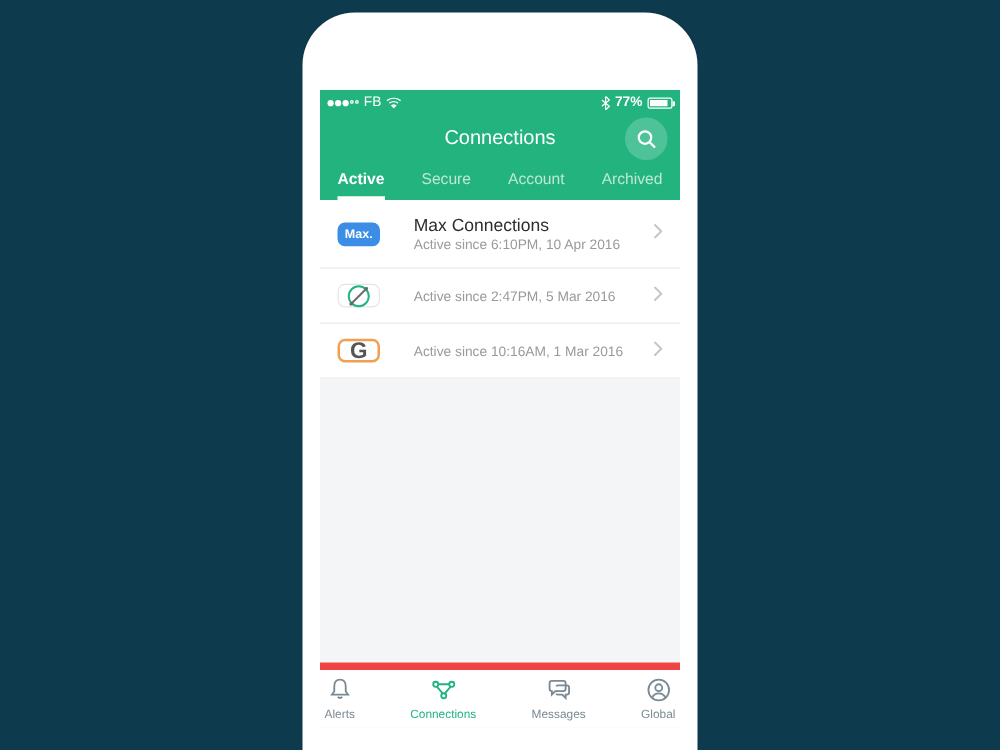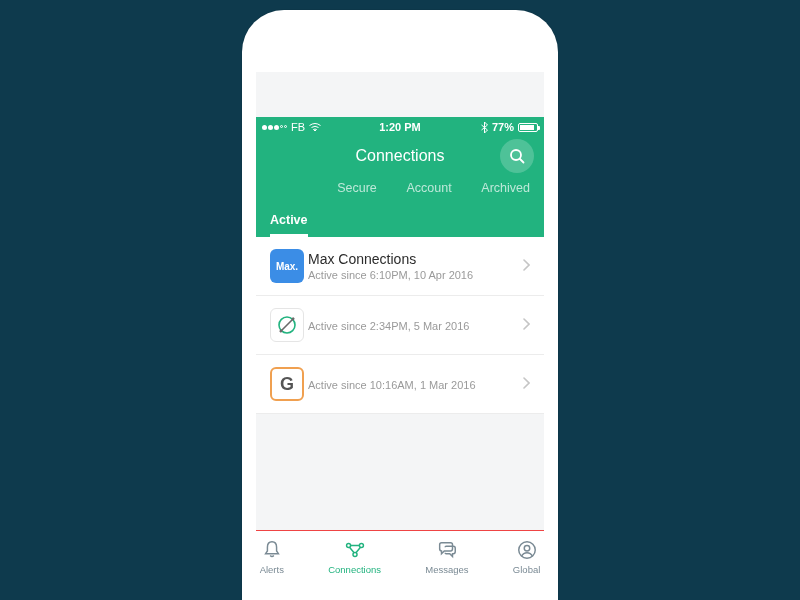--- a/index.html
+++ b/index.html
@@ -29,21 +29,20 @@
   
   .status-bar {
     height: 20px;
     background: #22b37f;
     color: #ffffff;
     display: flex;
     align-items: center;
     font-size: 11px;
     padding: 0 6px;
     position: relative;
-    margin-top: 45px;
   }
   .status-left { display: flex; align-items: center; gap: 4px; }
   .dots { display: flex; gap: 1px; }
   .dots span { width:5px; height:5px; border-radius:50%; background:#fff; display:block; }
   .dots span.empty { background:transparent; border:1px solid #fff; width:3px; height:3px; }
   .status-center { position:absolute; left:0; right:0; text-align:center; font-weight:600; font-size:11px; }
   .status-right { margin-left:auto; display:flex; align-items:center; gap:4px; font-size:11px;font-weight:bold; }
   .battery {
     width: 20px; height: 9px;
     border: 1px solid #fff; border-radius: 2px;
@@ -83,21 +82,20 @@
   .tab {
     font-size:12.5px;
     color: rgba(255,255,255,0.7);
     padding: 6px 0 10px 0;
     position:relative;
     cursor:pointer;
   }
   .tab.active {
     color:#fff;
     font-weight:600;
-    margin-top:32px;
   }
   .tab.active::after {
     content:"";
     position:absolute;
     left:0; right:0; bottom:0;
     height:3px;
     background:#fff;
   }
   
   .list {
@@ -106,41 +104,41 @@
   }
   .row {
     display:flex;
     align-items:center;
     padding:12px 14px;
     border-bottom:1px solid #ececec;
     position:relative;
     cursor:pointer;
   }
   .row .avatar {
-    width:34px; height:34px; border-radius:6px;
-    margin-right:4px;
+    width:34px; height:19px; border-radius:6px;
+    margin-right:27px;
     display:flex; align-items:center; justify-content:center;
     font-size:14px; font-weight:700;
     flex-shrink:0;
   }
   .avatar.max { background:#3b8de6; color:#fff; font-size:10px; }
   .avatar.globe { background:#fff; border:1px solid #e5e5e5; }
   .avatar.g { background:#fff; border:1px solid #f0a050; color:#555; font-size:18px; border-width:2px; }
   .row .info .title { font-size:14px; color:#2c2c2c; }
   .row .info .sub { font-size:11px; color:#9a9a9a; margin-top:2px; }
   .chevron {
     position:absolute; right:14px; top:50%; transform:translateY(-50%);
     color:#c5c5c5;
   }
   .content-spacer { flex:1; background:#f4f5f6; }
   
   .bottom-nav {
     height:52px;
     background:#ffffff;
-    border-top:1px solid #ef4444;
+    border-top:6px solid #ef4444;
     display:flex;
     justify-content:space-around;
     align-items:center;
     gap:37px;
   }
   .nav-item {
     display:flex; flex-direction:column; align-items:center;
     font-size:9.5px;
     color:#7a8a94;
     gap:3px;
@@ -162,21 +160,20 @@
             <span></span>
             <span></span>
             <span class="empty"></span>
             <span class="empty"></span>
         </div>
         <span>FB</span>
         <svg width="12" height="9" viewBox="0 0 12 9">
             <path d="M6 8 L4.5 6.5 Q6 5.5 7.5 6.5 Z M2.5 4.5 Q6 2 9.5 4.5 M0.5 2.5 Q6 -1.5 11.5 2.5" stroke="#fff" stroke-width="1" fill="none"></path>
           </svg>
       </div>
-      <div class="status-center">1:20 PM</div>
       <div class="status-right">
         <svg width="7" height="11" viewBox="0 0 7 11">
             <path d="M3.5 0 L3.5 11 L6.5 8 L0.5 3 M3.5 0 L6.5 3 L0.5 8" stroke="#fff" stroke-width="1" fill="none"></path>
           </svg>
         <span>77%</span>
         <span class="battery">
             <span class="fill"></span>
           </span>
       </div>
     </div>
@@ -211,21 +208,21 @@
       <div class="row">
         <div class="avatar globe">
           <svg width="24" height="24" viewBox="0 0 24 24">
               <circle cx="12" cy="12" r="8" stroke="#22b37f" stroke-width="1.6" fill="none"></circle>
               <line x1="5" y1="19" x2="19" y2="5" stroke="#6a6a6a" stroke-width="1.6"></line>
               <circle cx="6" cy="18" r="1.4" fill="#6a6a6a"></circle>
               <circle cx="18" cy="6" r="1.4" fill="#6a6a6a"></circle>
             </svg>
         </div>
         <div class="info">
-          <div class="sub">Active since 2:34PM, 5 Mar 2016</div>
+          <div class="sub">Active since 2:47PM, 5 Mar 2016</div>
         </div>
         <span class="chevron"><svg width="8" height="12" viewBox="0 0 8 12">
               <path d="M2 1 L7 6 L2 11" stroke="#c5c5c5" stroke-width="1.6" fill="none" stroke-linecap="round"></path>
             </svg></span>
       </div>
       <div class="row">
         <div class="avatar g">G</div>
         <div class="info">
           <div class="sub">Active since 10:16AM, 1 Mar 2016</div>
         </div>

